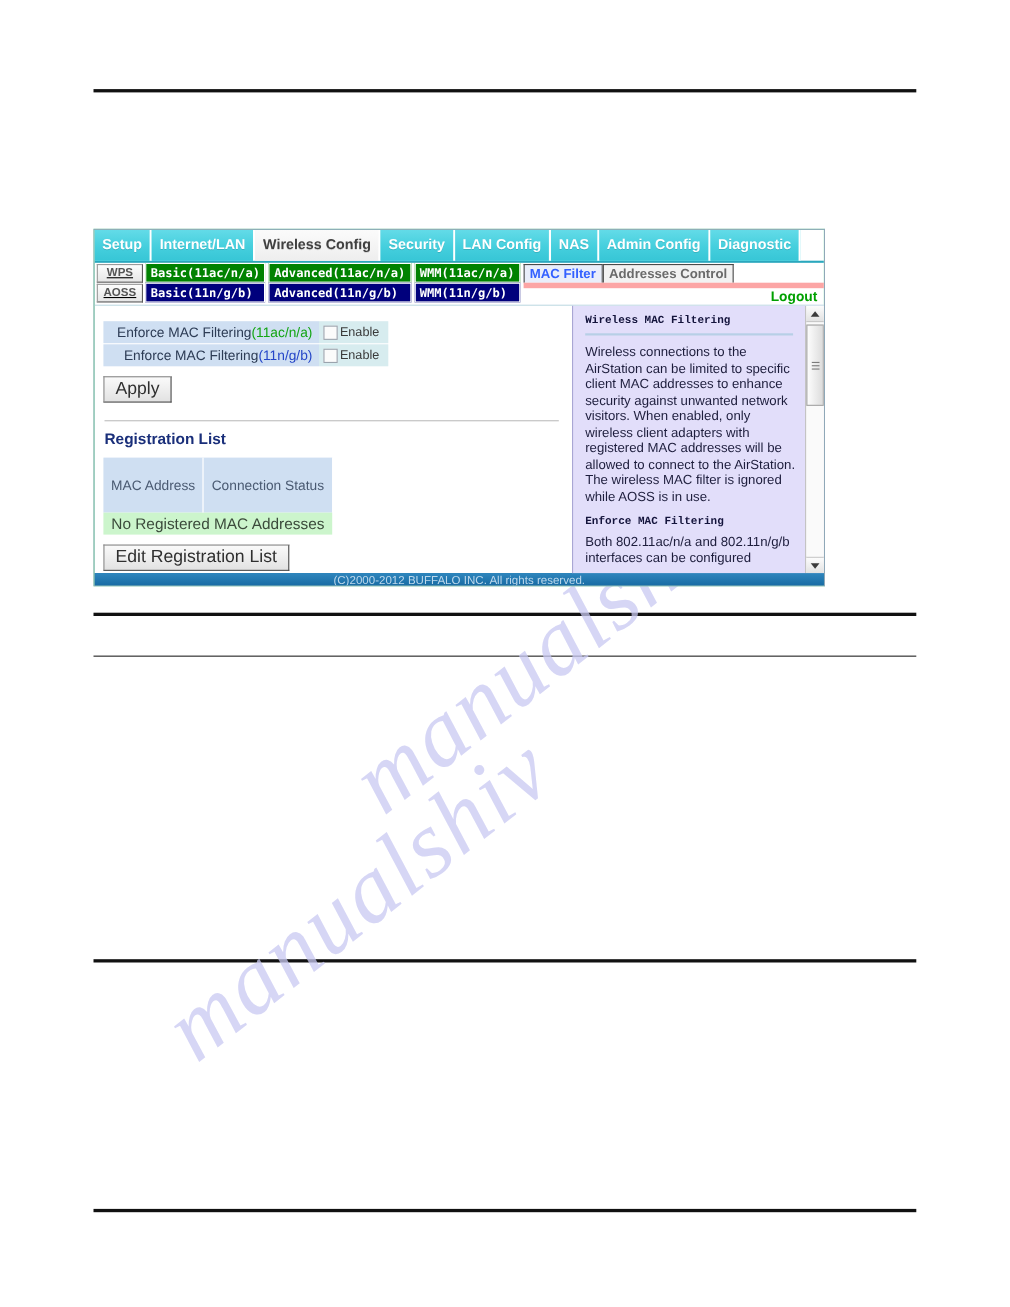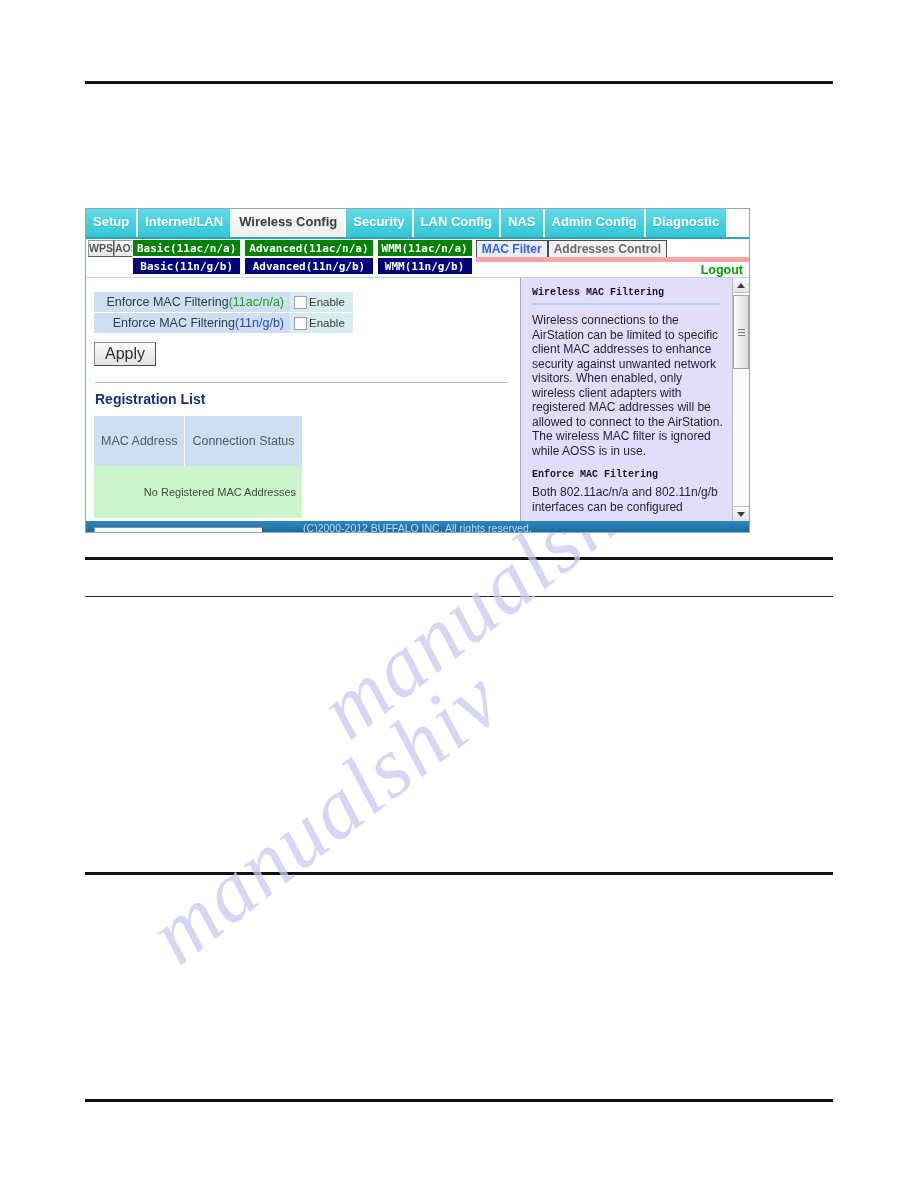--- a/index.html
+++ b/index.html
@@ -94,24 +94,26 @@
   
   #sub-tabs {
     display: flex;
     align-items: stretch;
     height: 38px;
     background: #ffffff;
     border-bottom: 1px solid #b9d4e2;
   }
   #wps-aoss {
     display: flex;
+    flex-direction: column;
     width: 46px;
     flex: none;
     padding: 1px 2px 1px 2px;
     box-sizing: border-box;
+    text-decoration: underline;
   }
   .btn-3d {
     background: #efefef;
     background-image: linear-gradient(to bottom, #fdfdfd 0%, #e6e6e6 100%);
     border: 1px solid #9a9a9a;
     border-right-color: #5c5c5c;
     border-bottom-color: #5c5c5c;
     color: #555555;
     font-weight: bold;
     font-size: 10.5px;
@@ -133,21 +135,20 @@
     font-family: "DejaVu Sans Mono", monospace;
     font-weight: bold;
     font-size: 11px;
     line-height: 18px;
     height: 18px;
     box-sizing: border-box;
     padding: 0 4px;
     color: #ffffff;
     white-space: nowrap;
     cursor: pointer;
-    text-align: center;
   }
   .sub-ac  { background: #008200; border: 1px solid #ffffff; }
   .sub-ngb { background: #00007c; border: 1px solid #ffffff; }
 
   #filter-tabs {
     display: flex;
     flex-direction: column;
     flex: 1 1 auto;
     min-width: 0;
     padding-top: 1px;
@@ -276,23 +277,23 @@
     color: #4a5a72;
     font-weight: normal;
     font-size: 12.5px;
     text-align: left;
     padding: 18px 7px;
     border-right: 1px solid #ffffff;
   }
   #reg-table td {
     background: #ccf5cc;
     color: #3b4a3b;
-    font-size: 11px;
-    text-align: right;
-    padding: 20px 6px;
+    font-size: 14px;
+    text-align: center;
+    padding: 2px 6px;
   }
   #edit-wrap { margin-top: 9px; }
 
   
   #help-inner {
     flex: 1 1 auto;
     padding: 9px 7px 0 11px;
     box-sizing: border-box;
     overflow: hidden;
   }

